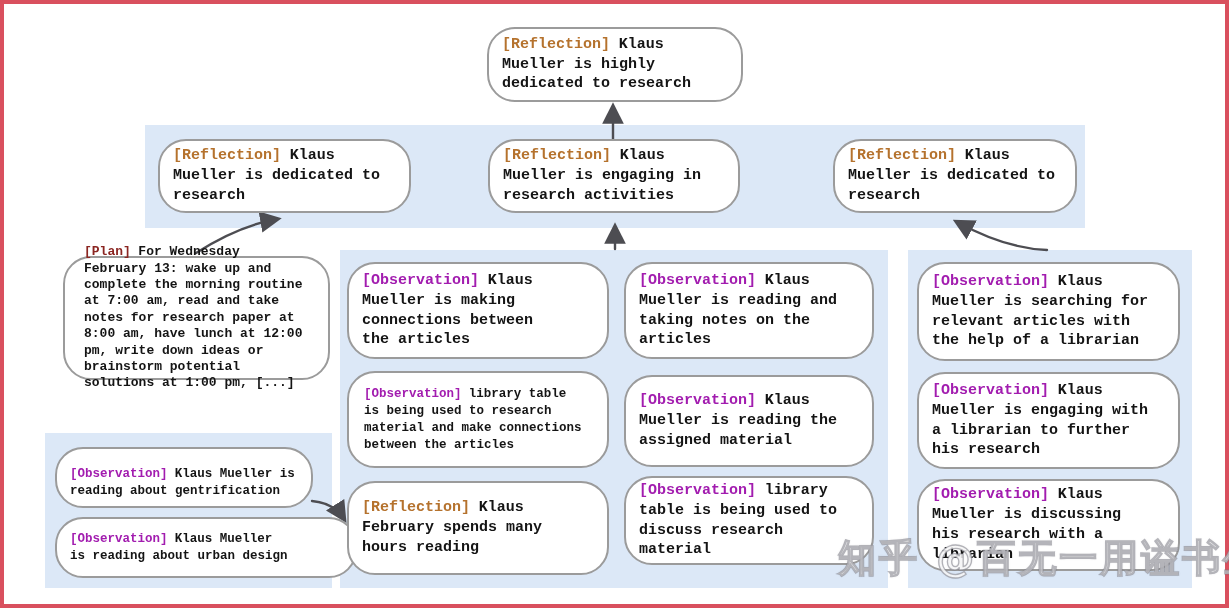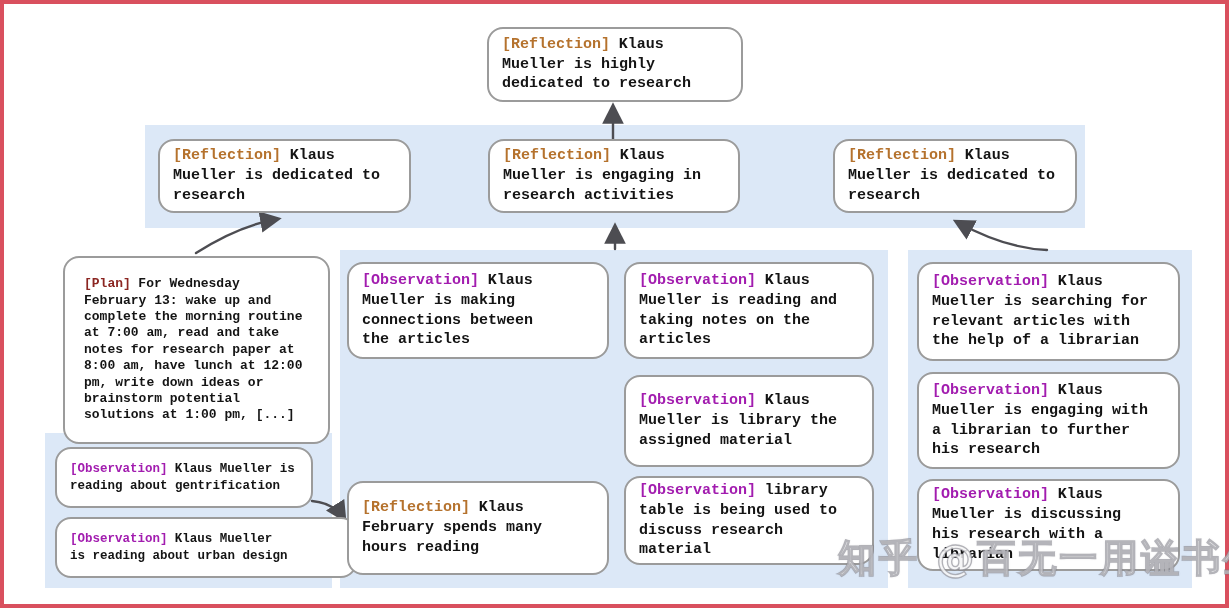--- a/index.html
+++ b/index.html
@@ -9,37 +9,37 @@
 
   .band{position:absolute;background:#dce8f7;z-index:1;}
   .b-row2{left:145px;top:125px;width:940px;height:103px;}
   .b-left{left:45px;top:433px;width:287px;height:155px;}
   .b-mid{left:340px;top:250px;width:548px;height:338px;}
   .b-right{left:908px;top:250px;width:284px;height:338px;}
 
   #arrows{position:absolute;left:0;top:0;z-index:2;pointer-events:none;}
 
   .node{position:absolute;z-index:3;box-sizing:border-box;background:#ffffff;
-        border:2.5px solid #9b9b9b;border-radius:16px;padding:6px 13px;
+        border:2.5px solid #9b9b9b;border-radius:28px;padding:6px 13px;
         display:flex;align-items:center;
         font-weight:700;font-size:15px;line-height:1.32;color:#141414;}
   .node .inner{white-space:pre-line;}
   .tag{margin-right:0.58em;}
   .t-ref{color:#b5722d;}
   .t-obs{color:#a21caf;}
   .t-plan{color:#8b2521;}
 
   .small{font-size:12.5px;line-height:1.36;}
 
   .n-root{left:487px;top:27px;width:256px;height:75px;}
   .n-r1{left:158px;top:139px;width:253px;height:74px;}
   .n-r2{left:488px;top:139px;width:252px;height:74px;}
   .n-r3{left:833px;top:139px;width:244px;height:74px;}
-  .n-plan{left:63px;top:256px;width:267px;height:188px;font-size:13px;line-height:1.26;padding:4px 19px;}
-  .n-l1{left:55px;top:447px;width:258px;height:61px;}
+  .n-plan{left:63px;top:256px;width:267px;height:124px;font-size:13px;line-height:1.26;padding:4px 19px;}
+  .n-l1{left:55px;top:447px;width:258px;height:61px;align-items:flex-end;}
   .n-l2{left:55px;top:517px;width:302px;height:61px;}
   .n-a1{left:347px;top:262px;width:262px;height:97px;}
   .n-a2{left:347px;top:371px;width:262px;height:97px;padding:12px 15px;}
   .n-a3{left:347px;top:481px;width:262px;height:94px;}
   .n-b1{left:624px;top:262px;width:250px;height:97px;}
   .n-b2{left:624px;top:375px;width:250px;height:92px;}
   .n-b3{left:624px;top:476px;width:250px;height:89px;}
   .n-c1{left:917px;top:262px;width:263px;height:99px;}
   .n-c2{left:917px;top:372px;width:263px;height:97px;}
   .n-c3{left:917px;top:479px;width:263px;height:92px;}
@@ -122,37 +122,43 @@
 is reading about urban design</span></div>
   </div>
 
   <div class="node n-a1">
     <div class="inner"><span class="tag t-obs">[Observation]</span><span class="txt">Klaus
 Mueller is making
 connections between
 the articles</span></div>
   </div>
 
+  <div class="node n-a2 small">
+    <div class="inner"><span class="tag t-obs">[Observation]</span><span class="txt">library table
+is being used to research
+material and make connections
+between the articles</span></div>
+  </div>
 
   <div class="node n-a3">
     <div class="inner"><span class="tag t-ref">[Reflection]</span><span class="txt">Klaus
 February spends many
 hours reading</span></div>
   </div>
 
   <div class="node n-b1">
     <div class="inner"><span class="tag t-obs">[Observation]</span><span class="txt">Klaus
 Mueller is reading and
 taking notes on the
 articles</span></div>
   </div>
 
   <div class="node n-b2">
     <div class="inner"><span class="tag t-obs">[Observation]</span><span class="txt">Klaus
-Mueller is library the
+Mueller is reading the
 assigned material</span></div>
   </div>
 
   <div class="node n-b3">
     <div class="inner"><span class="tag t-obs">[Observation]</span><span class="txt">library
 table is being used to
 discuss research material</span></div>
   </div>
 
   <div class="node n-c1">

